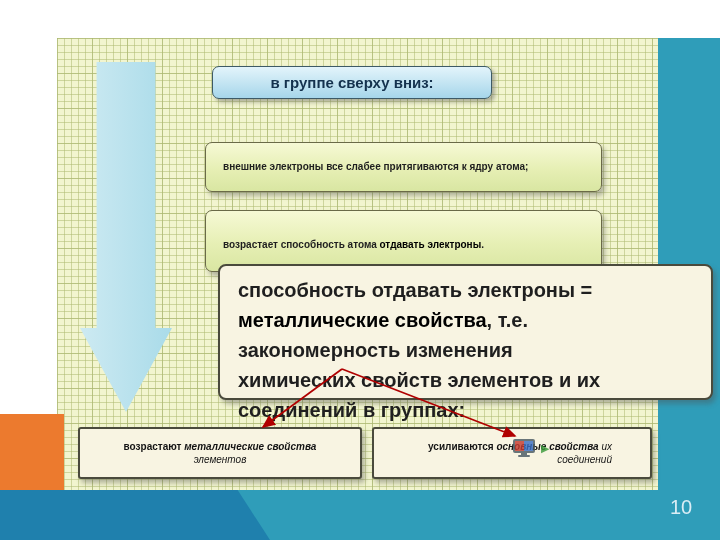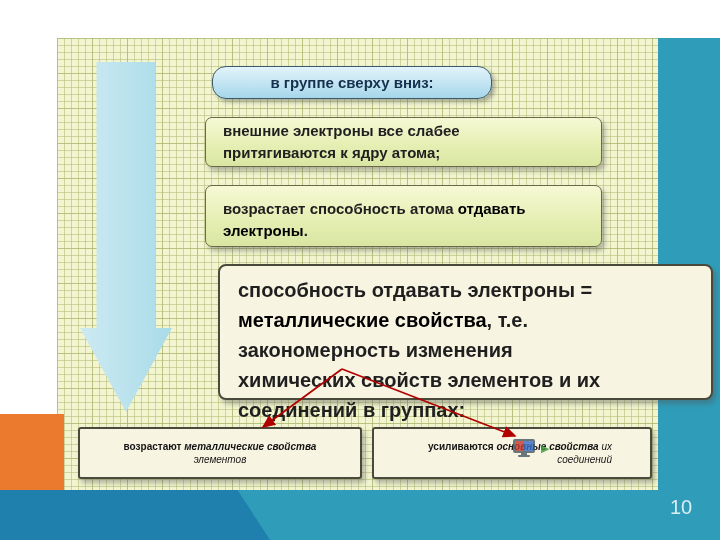--- a/index.html
+++ b/index.html
@@ -29,34 +29,35 @@
     background-size: 7px 7px, 7px 7px, 35px 35px, 35px 35px;
   }
   .big-arrow {
     position:absolute; left:23px; top:24px; width:92px; height:350px;
     background: linear-gradient(90deg, #cdeaf2 0%, #a9dbe9 100%);
     clip-path: polygon(18% 0, 82% 0, 82% 76%, 100% 76%, 50% 100%, 0 76%, 18% 76%);
   }
   .title-box {
     position:absolute; left:155px; top:28px; width:280px; height:33px;
     background: linear-gradient(180deg, #e3f4fb 0%, #a6d6ea 100%);
-    border: 1px solid #3d5a66; border-radius: 14px;
+    border: 1px solid #3d5a66; border-radius: 7px;
     box-shadow: 3px 3px 4px rgba(80,80,80,.45);
     display:flex; align-items:center; justify-content:center;
     font-size:15px; font-weight:bold; color:#14324e;
     z-index:2;
   }
   .fbox {
     position:absolute;
     background: linear-gradient(180deg, #f6f9d5 0%, #e6efb4 55%, #d9e6a2 100%);
     border: 1px solid #6a6a48; border-radius: 7px;
     box-shadow: 3px 4px 5px rgba(80,80,80,.4);
     display:flex; align-items:center;
-    font-size:15px; font-weight:bold; color:#1f1f1f; line-height:1.45;
+    font-size:10px; font-weight:bold; color:#1f1f1f; line-height:1.45;
     z-index:2;
+    margin-top:25px;
   }
   .fbox1 { left:148px; top:79px; width:397px; height:50px; padding:4px 70px 4px 17px; }
   .fbox2 { left:148px; top:147px; width:397px; height:62px; padding:12px 60px 4px 17px; }
   .cbox3 {
     position:absolute; left:161px; top:226px; width:495px; height:136px;
     background:#f8f4e2;
     border:2px solid #4a4a3c; border-radius:8px;
     box-shadow: 3px 4px 5px rgba(80,80,80,.4);
     padding:9px 78px 9px 18px;
     font-size:20px; font-weight:bold; color:#1f1f1f; line-height:1.5;

